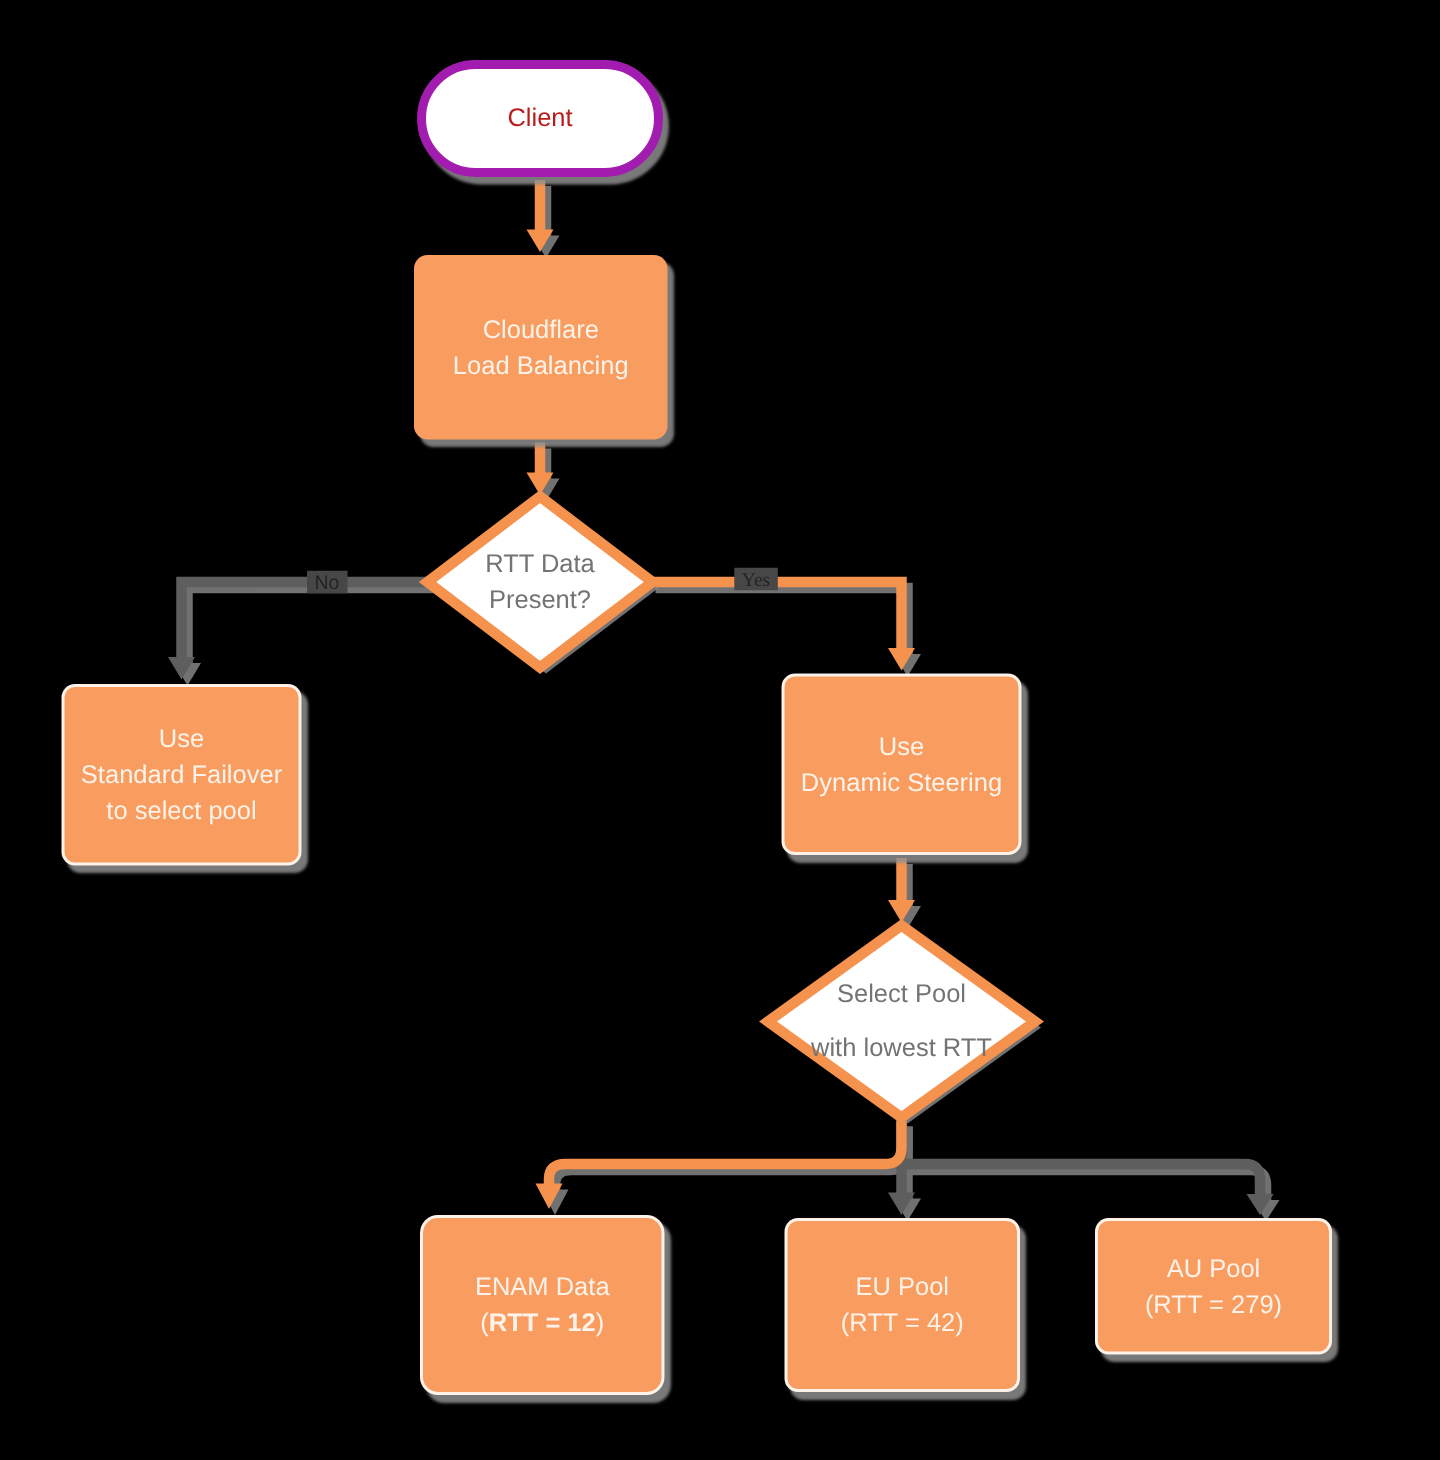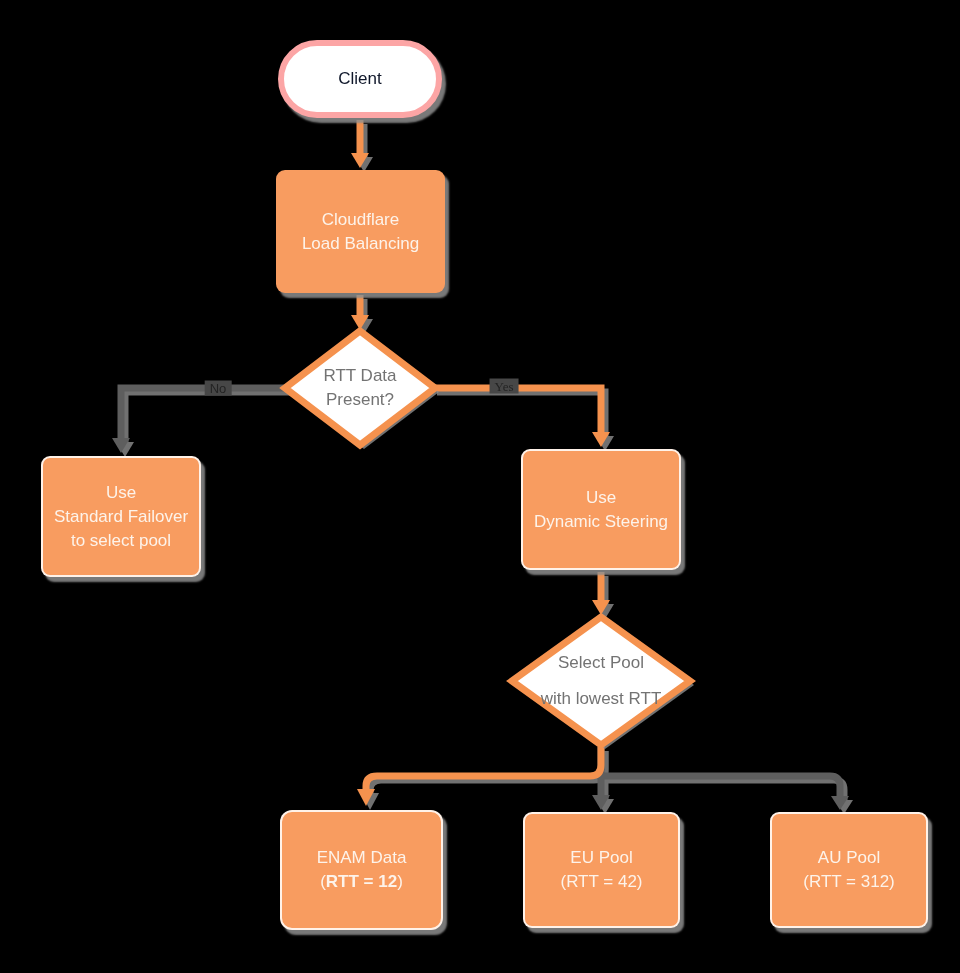--- a/index.html
+++ b/index.html
@@ -26,22 +26,22 @@
   }
   .orange-box {
     background: #F89C60;
     color: #FDF3EA;
     border-radius: 9px;
     box-shadow: 4px 5px 2px rgba(142,142,142,0.85);
   }
   .white-border { border: 2px solid rgba(255,252,248,0.9); }
   .stadium {
     background: #FFFFFF;
-    color: #0f172a;
-    border: 6px solid #fca5a5;
+    color: #b91c1c;
+    border: 6px solid #a21caf;
     border-radius: 42px;
     box-shadow: 4px 5px 2px rgba(142,142,142,0.85);
   }
   .diamond-text {
     position: absolute;
     z-index: 2;
     display: flex;
     flex-direction: column;
     align-items: center;
     justify-content: center;
@@ -155,18 +155,18 @@
   <div class="node orange-box white-border" style="left:280px; top:810px; width:163px; height:120px; border-radius:12px;">
     <div>ENAM Data</div>
     <div><span>(</span><span class="bold">RTT = 12</span><span>)</span></div>
   </div>
 
   <div class="node orange-box white-border" style="left:523px; top:812px; width:157px; height:116px;">
     <div>EU Pool</div>
     <div>(RTT = 42)</div>
   </div>
 
-  <div class="node orange-box white-border" style="left:770px; top:812px; width:158px; height:116px;">
+  <div class="node orange-box white-border" style="left:730px; top:812px; width:158px; height:91px;">
     <div>AU Pool</div>
-    <div>(RTT = 312)</div>
+    <div>(RTT = 279)</div>
   </div>
 
 </div>
 
 </body></html>

